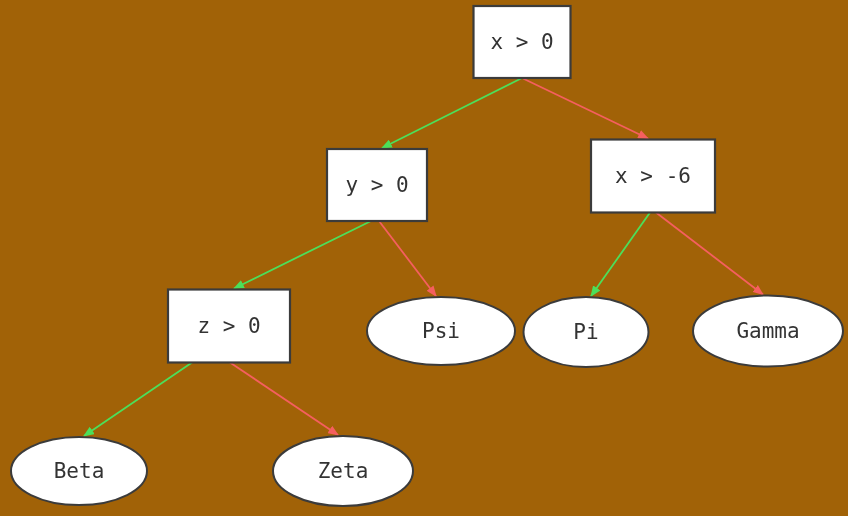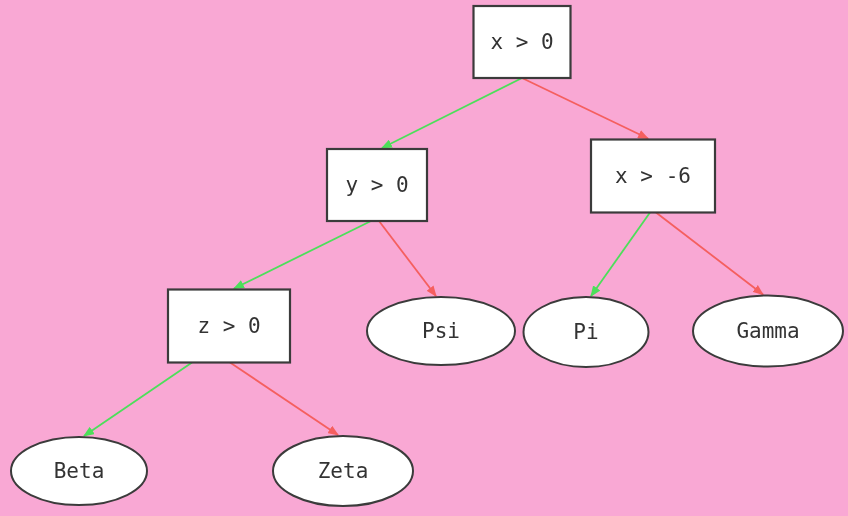--- a/index.html
+++ b/index.html
@@ -8,21 +8,21 @@
     background: #ffffff;
     width: 848px;
     height: 516px;
     overflow: hidden;
     font-family: "DejaVu Sans Mono", monospace;
   }
   .canvas {
     position: relative;
     width: 848px;
     height: 516px;
-    background: #f9a8d4;
+    background: #a16207;
   }
   svg text {
     font-family: "DejaVu Sans Mono", monospace;
     font-size: 21px;
   }
 </style>
 </head>
 <body>
 
 <div class="canvas">

